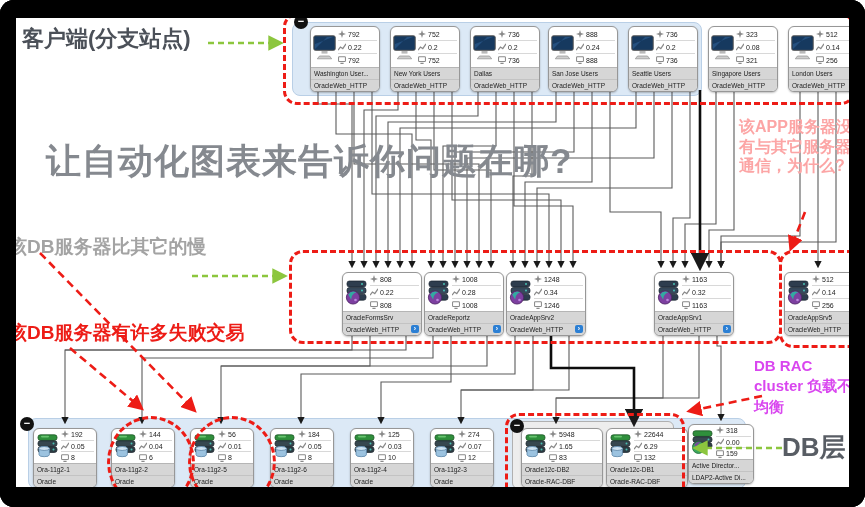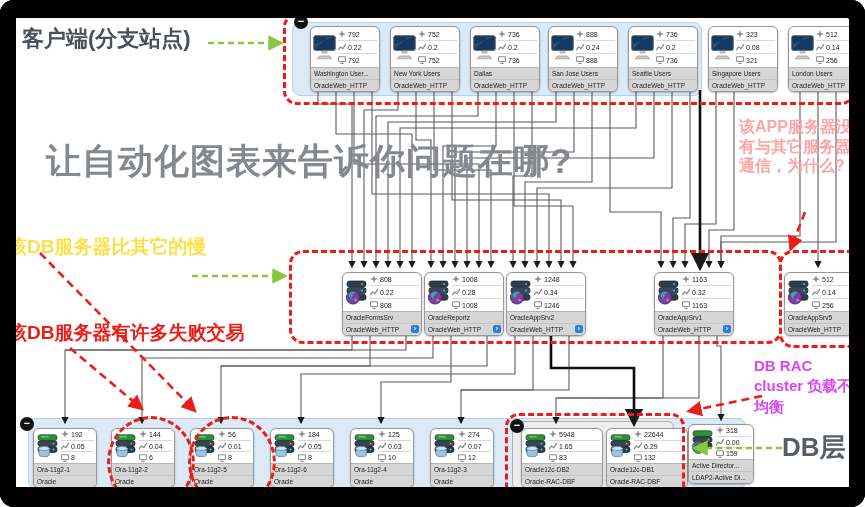--- a/index.html
+++ b/index.html
@@ -45,21 +45,21 @@
   .node-label-row{padding:1px 3px;height:9px;line-height:9px;white-space:nowrap;overflow:hidden;position:relative;}
   .node-label-row + .node-label-row{border-top:1px solid #c3c3c3;}
   .node-badge{position:absolute;right:2px;top:1px;width:8px;height:8px;background:#2b7fd4;border-radius:2px;
     color:#fff;font-size:7px;line-height:8px;text-align:center;font-weight:bold;}
 
   
   .ann{position:absolute;font-weight:bold;z-index:9;}
   #ann-client{left:22px;top:24px;font-size:22px;color:#4b5058;}
   #ann-title{left:46px;top:138px;font-size:35px;color:#85898f;white-space:nowrap;letter-spacing:1px;}
   #ann-app{left:739px;top:117px;width:118px;font-size:16px;color:#fca5a5;line-height:1.22;}
-  #ann-dbslow{left:8px;top:234px;font-size:19px;color:#fde047;white-space:nowrap;}
+  #ann-dbslow{left:8px;top:234px;font-size:19px;color:#a3a3a3;white-space:nowrap;}
   #ann-webapp{left:86px;top:259px;font-size:22px;color:#6d7278;}
   #ann-dbfail{left:8px;top:320px;font-size:19px;color:#ed1c16;white-space:nowrap;}
   #ann-dbrac{left:754px;top:356px;width:100px;font-size:15px;color:#d946ef;line-height:1.35;}
   #ann-dblayer{left:782px;top:430px;font-size:26px;color:#585d64;text-align:center;}
 </style>
 </head>
 <body>
 
 <div id="canvas">
   <div id="content"></div>

